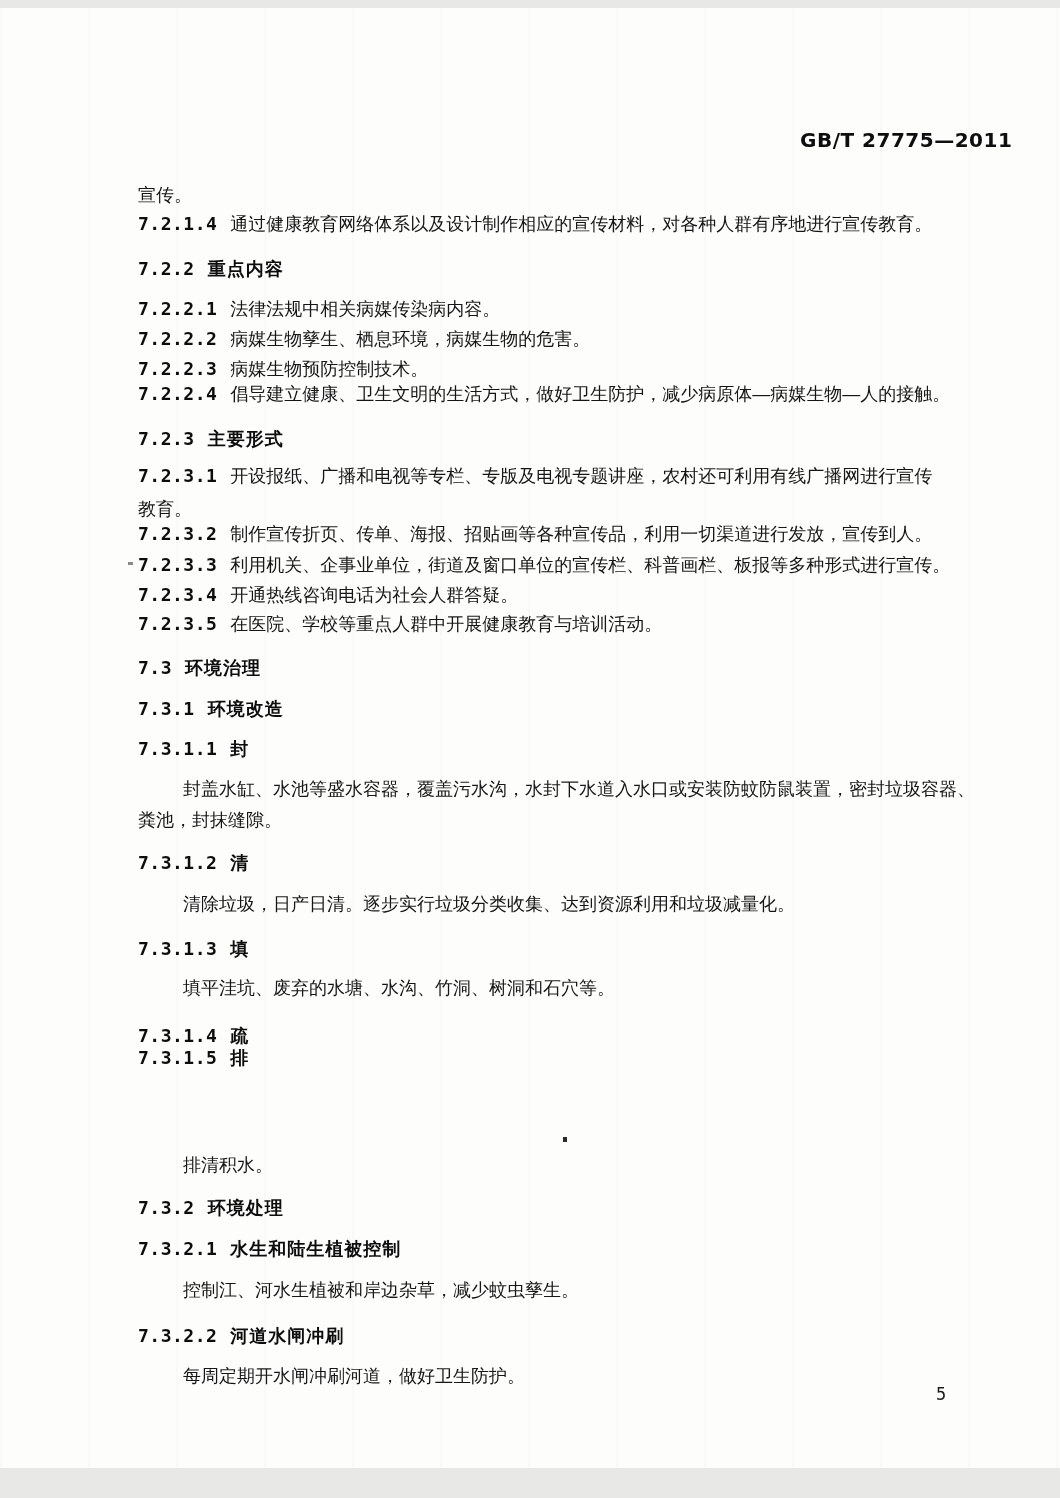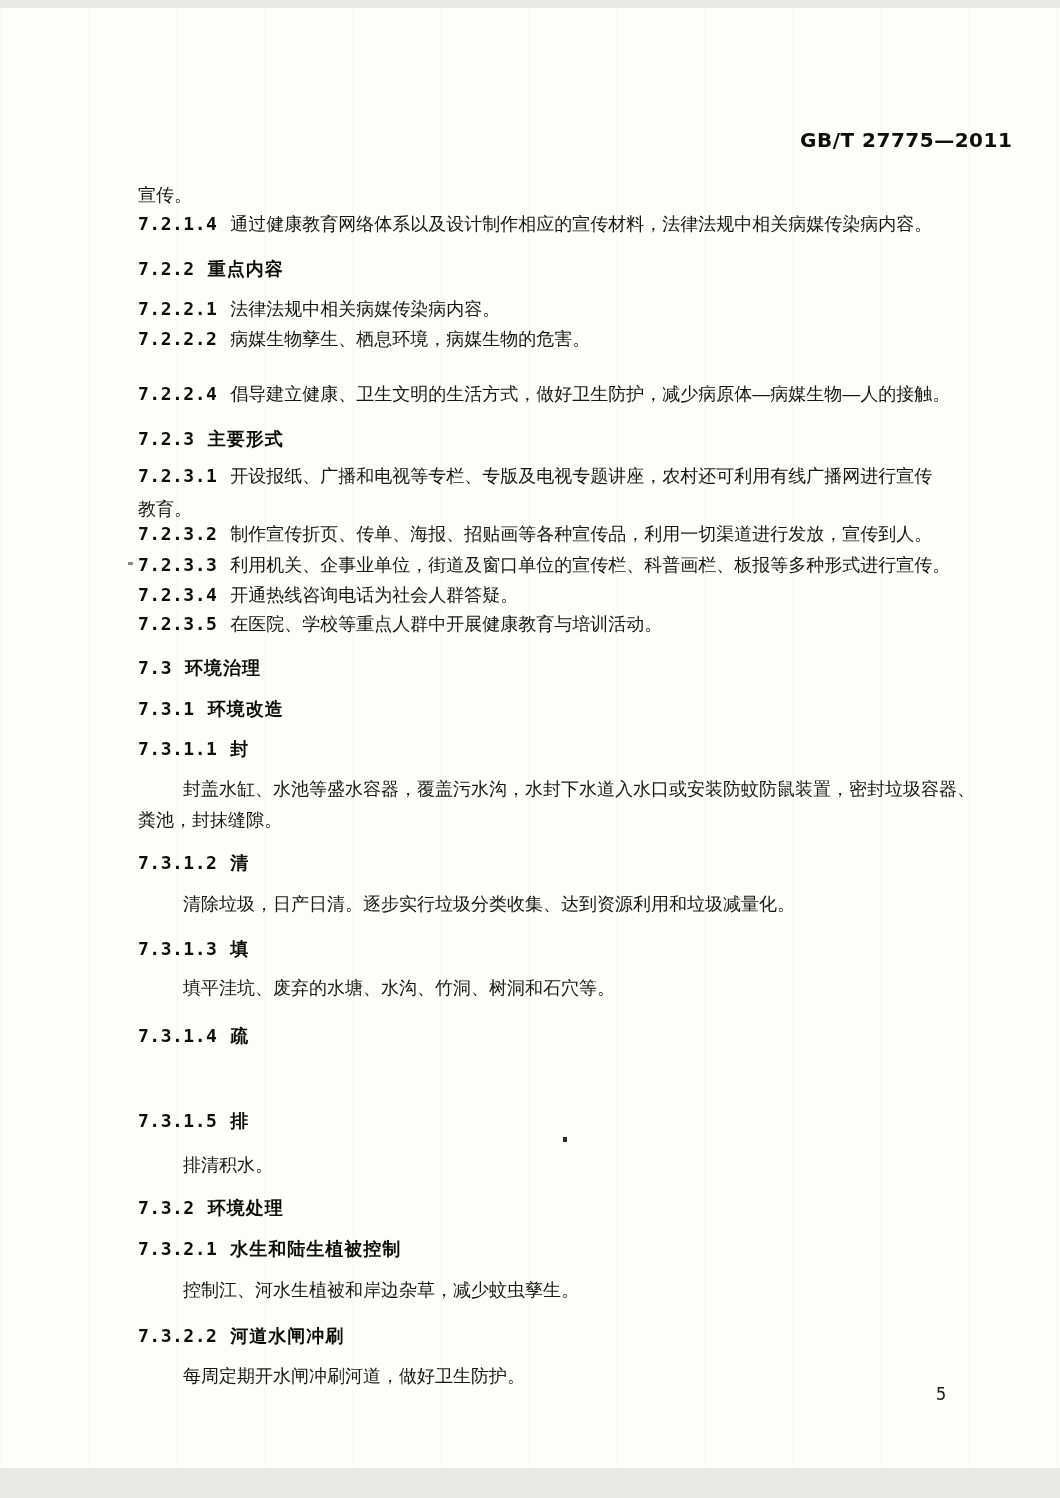--- a/index.html
+++ b/index.html
@@ -74,32 +74,35 @@
 
 <div class="page">
 
   <div class="doc-number">GB/T 27775—2011</div>
 
   <div class="ln" style="top:175px">
     <span class="txt">宣传。</span>
   </div>
 
   <div class="ln item" style="top:204px">
-    <span class="num">7.2.1.4</span><span class="txt">通过健康教育网络体系以及设计制作相应的宣传材料，法律法规中相关病媒传染病内容。</span>
+    <span class="num">7.2.1.4</span><span class="txt">通过健康教育网络体系以及设计制作相应的宣传材料，对各种人群有序地进行宣传教育。</span>
   </div>
 
   <div class="ln head" style="top:249px">
     <span class="num">7.2.2</span><span class="txt">重点内容</span>
   </div>
 
   <div class="ln item" style="top:289px">
     <span class="num">7.2.2.1</span><span class="txt">法律法规中相关病媒传染病内容。</span>
   </div>
   <div class="ln item" style="top:319px">
     <span class="num">7.2.2.2</span><span class="txt">病媒生物孳生、栖息环境，病媒生物的危害。</span>
+  </div>
+  <div class="ln item" style="top:349px">
+    <span class="num">7.2.2.3</span><span class="txt">病媒生物预防控制技术。</span>
   </div>
   <div class="ln item" style="top:374px">
     <span class="num">7.2.2.4</span><span class="txt">倡导建立健康、卫生文明的生活方式，做好卫生防护，减少病原体—病媒生物—人的接触。</span>
   </div>
 
   <div class="ln head" style="top:419px">
     <span class="num">7.2.3</span><span class="txt">主要形式</span>
   </div>
 
   <div class="ln item" style="top:456px">
@@ -150,21 +153,21 @@
     <span class="num">7.3.1.3</span><span class="txt">填</span>
   </div>
   <div class="ln indent" style="top:968px">
     <span class="txt">填平洼坑、废弃的水塘、水沟、竹洞、树洞和石穴等。</span>
   </div>
 
   <div class="ln head" style="top:1016px">
     <span class="num">7.3.1.4</span><span class="txt">疏</span>
   </div>
 
-  <div class="ln head" style="top:1101px">
+  <div class="ln head" style="top:1038px">
     <span class="num">7.3.1.5</span><span class="txt">排</span>
   </div>
   <div class="ln indent" style="top:1145px">
     <span class="txt">排清积水。</span>
   </div>
 
   <div class="ln head" style="top:1188px">
     <span class="num">7.3.2</span><span class="txt">环境处理</span>
   </div>
   <div class="ln head" style="top:1229px">

